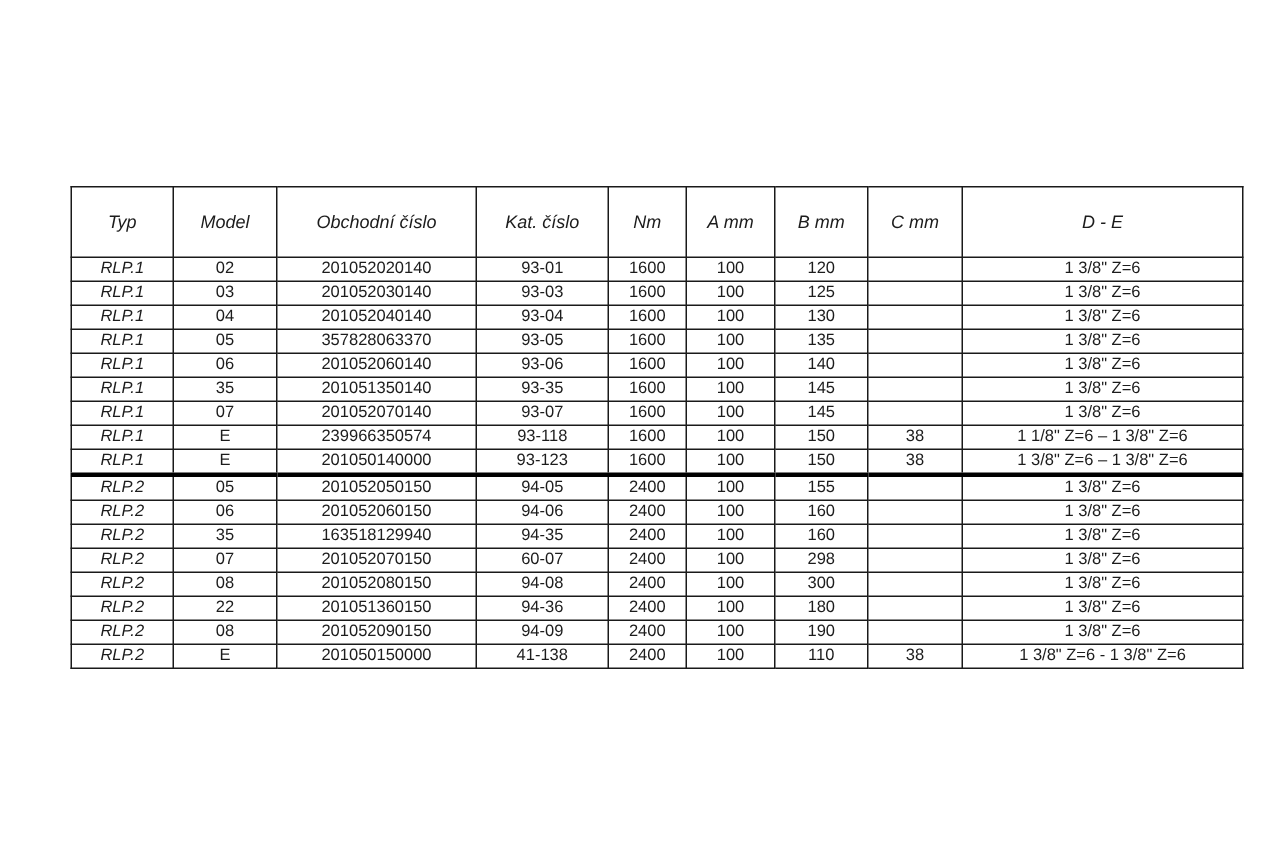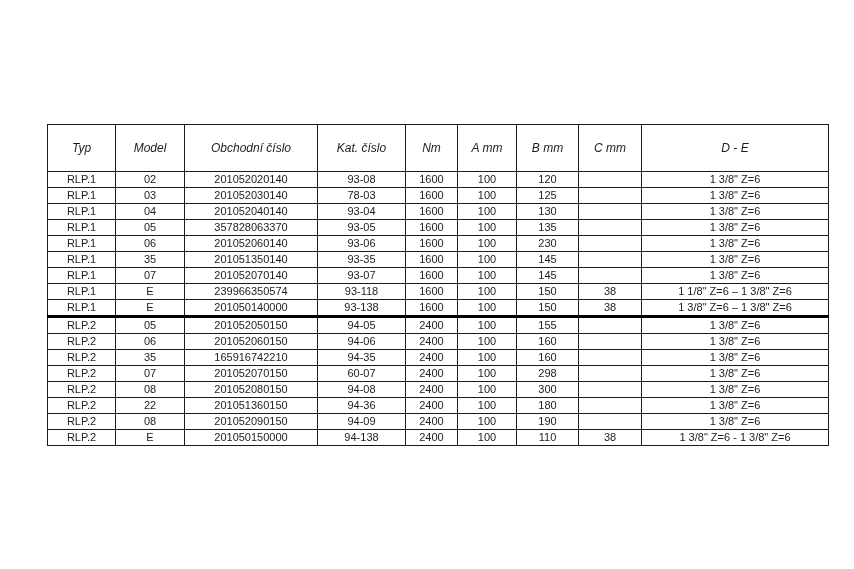--- a/index.html
+++ b/index.html
@@ -42,20 +42,21 @@
     height: 46px;
     font-style: italic;
     font-weight: normal;
     font-size: 12px;
   }
   table.spec-table td {
     height: 15px;
     line-height: 15px;
   }
   table.spec-table td.typ-cell {
+    font-style: italic;
   }
   tr.section-start td {
     border-top: 3px solid #000000;
   }
 </style>
 </head>
 <body>
 
 <div class="page">
   <table class="spec-table">
@@ -81,32 +82,32 @@
           <th>B mm</th>
           <th>C mm</th>
           <th>D - E</th>
         </tr>
     </thead>
     <tbody id="table-body">
         <tr>
           <td class="typ-cell">RLP.1</td>
           <td>02</td>
           <td>201052020140</td>
-          <td>93-08</td>
+          <td>93-01</td>
           <td>1600</td>
           <td>100</td>
           <td>120</td>
           <td></td>
           <td>1 3/8" Z=6</td>
         </tr>
         <tr>
           <td class="typ-cell">RLP.1</td>
           <td>03</td>
           <td>201052030140</td>
-          <td>78-03</td>
+          <td>93-03</td>
           <td>1600</td>
           <td>100</td>
           <td>125</td>
           <td></td>
           <td>1 3/8" Z=6</td>
         </tr>
         <tr>
           <td class="typ-cell">RLP.1</td>
           <td>04</td>
           <td>201052040140</td>
@@ -128,21 +129,21 @@
           <td></td>
           <td>1 3/8" Z=6</td>
         </tr>
         <tr>
           <td class="typ-cell">RLP.1</td>
           <td>06</td>
           <td>201052060140</td>
           <td>93-06</td>
           <td>1600</td>
           <td>100</td>
-          <td>230</td>
+          <td>140</td>
           <td></td>
           <td>1 3/8" Z=6</td>
         </tr>
         <tr>
           <td class="typ-cell">RLP.1</td>
           <td>35</td>
           <td>201051350140</td>
           <td>93-35</td>
           <td>1600</td>
           <td>100</td>
@@ -169,21 +170,21 @@
           <td>1600</td>
           <td>100</td>
           <td>150</td>
           <td>38</td>
           <td>1 1/8" Z=6 – 1 3/8" Z=6</td>
         </tr>
         <tr>
           <td class="typ-cell">RLP.1</td>
           <td>E</td>
           <td>201050140000</td>
-          <td>93-138</td>
+          <td>93-123</td>
           <td>1600</td>
           <td>100</td>
           <td>150</td>
           <td>38</td>
           <td>1 3/8" Z=6 – 1 3/8" Z=6</td>
         </tr>
         <tr class="section-start">
           <td class="typ-cell">RLP.2</td>
           <td>05</td>
           <td>201052050150</td>
@@ -201,21 +202,21 @@
           <td>94-06</td>
           <td>2400</td>
           <td>100</td>
           <td>160</td>
           <td></td>
           <td>1 3/8" Z=6</td>
         </tr>
         <tr>
           <td class="typ-cell">RLP.2</td>
           <td>35</td>
-          <td>165916742210</td>
+          <td>163518129940</td>
           <td>94-35</td>
           <td>2400</td>
           <td>100</td>
           <td>160</td>
           <td></td>
           <td>1 3/8" Z=6</td>
         </tr>
         <tr>
           <td class="typ-cell">RLP.2</td>
           <td>07</td>
@@ -257,21 +258,21 @@
           <td>2400</td>
           <td>100</td>
           <td>190</td>
           <td></td>
           <td>1 3/8" Z=6</td>
         </tr>
         <tr>
           <td class="typ-cell">RLP.2</td>
           <td>E</td>
           <td>201050150000</td>
-          <td>94-138</td>
+          <td>41-138</td>
           <td>2400</td>
           <td>100</td>
           <td>110</td>
           <td>38</td>
           <td>1 3/8" Z=6 - 1 3/8" Z=6</td>
         </tr>
       </tbody>
   </table>
 </div>
 

